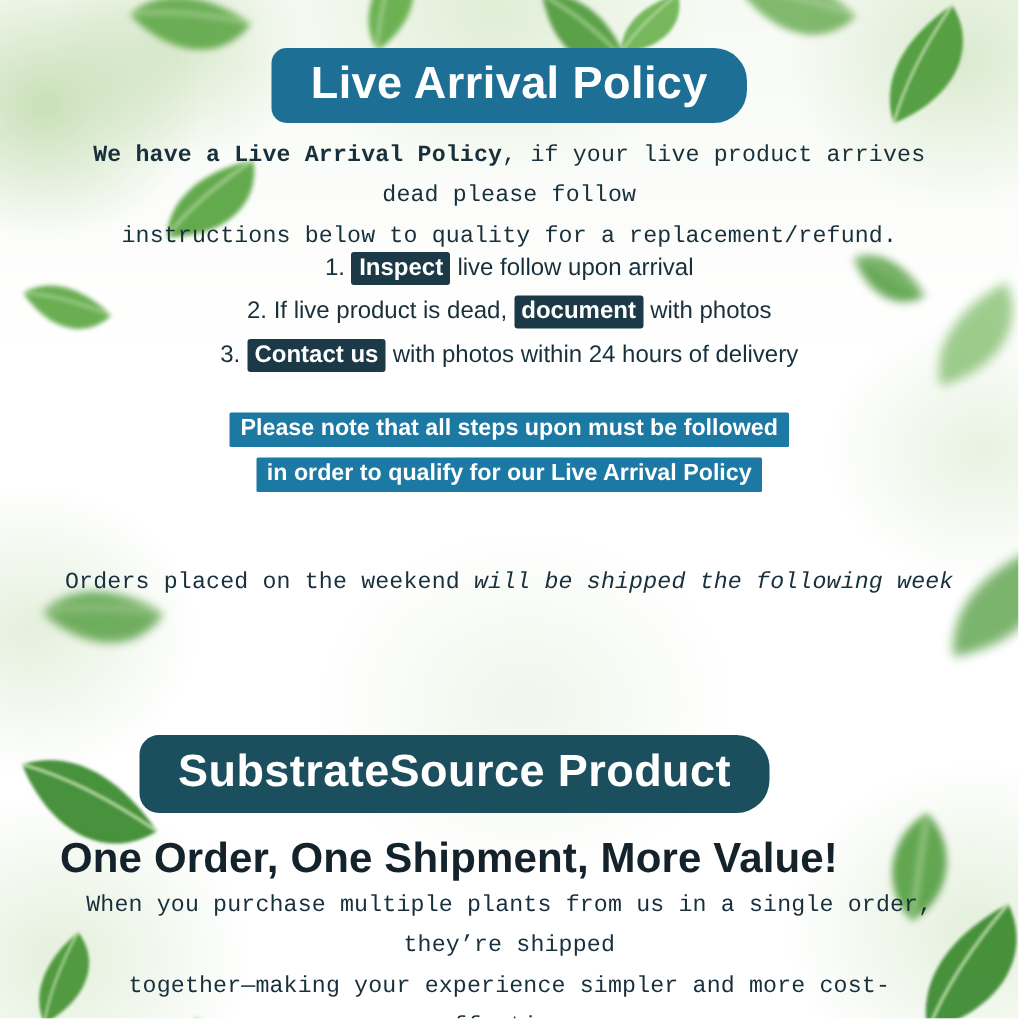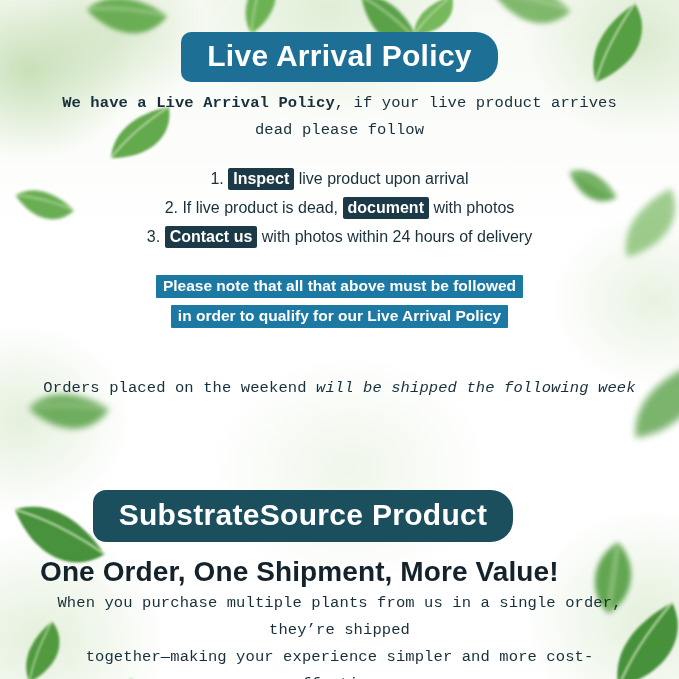--- a/index.html
+++ b/index.html
@@ -238,46 +238,47 @@
   <div class="content">
 
     <div class="banner-row" style="position:absolute; left:0; top:32px; width:679px;">
       <div class="banner banner-1">Live Arrival Policy</div>
     </div>
 
     <div class="para" style="position:absolute; left:40px; top:90px; width:599px;">
       <div>
         <span class="b">We have a Live Arrival Policy</span><span>, if your live product arrives dead please follow</span>
       </div>
+      <div>instructions below to quality for a replacement/refund.</div>
     </div>
 
     <div class="steps" style="position:absolute; left:40px; top:164px; width:599px;">
 
       <div class="step-line">
         <span>1.</span>
         <span class="hl">Inspect</span>
-        <span>live product upon arrival</span>
+        <span>live follow upon arrival</span>
       </div>
 
       <div class="step-line">
         <span>2.</span>
         <span>If live product is dead,</span>
         <span class="hl">document</span>
         <span>with photos</span>
       </div>
 
       <div class="step-line">
         <span>3.</span>
         <span class="hl">Contact us</span>
         <span>with photos within 24 hours of delivery</span>
       </div>
     </div>
 
     <div class="note" style="position:absolute; left:40px; top:275px; width:599px;">
-      <div class="note-line">Please note that all that above must be followed</div>
+      <div class="note-line">Please note that all steps upon must be followed</div>
       <div style="height:7px;"></div>
       <div class="note-line">in order to qualify for our Live Arrival Policy</div>
     </div>
 
     <div class="para" style="position:absolute; left:40px; top:375px; width:599px;">
       <div>
         <span>Orders placed on the weekend</span>
         <span class="i">will be shipped the following week</span>
       </div>
     </div>

